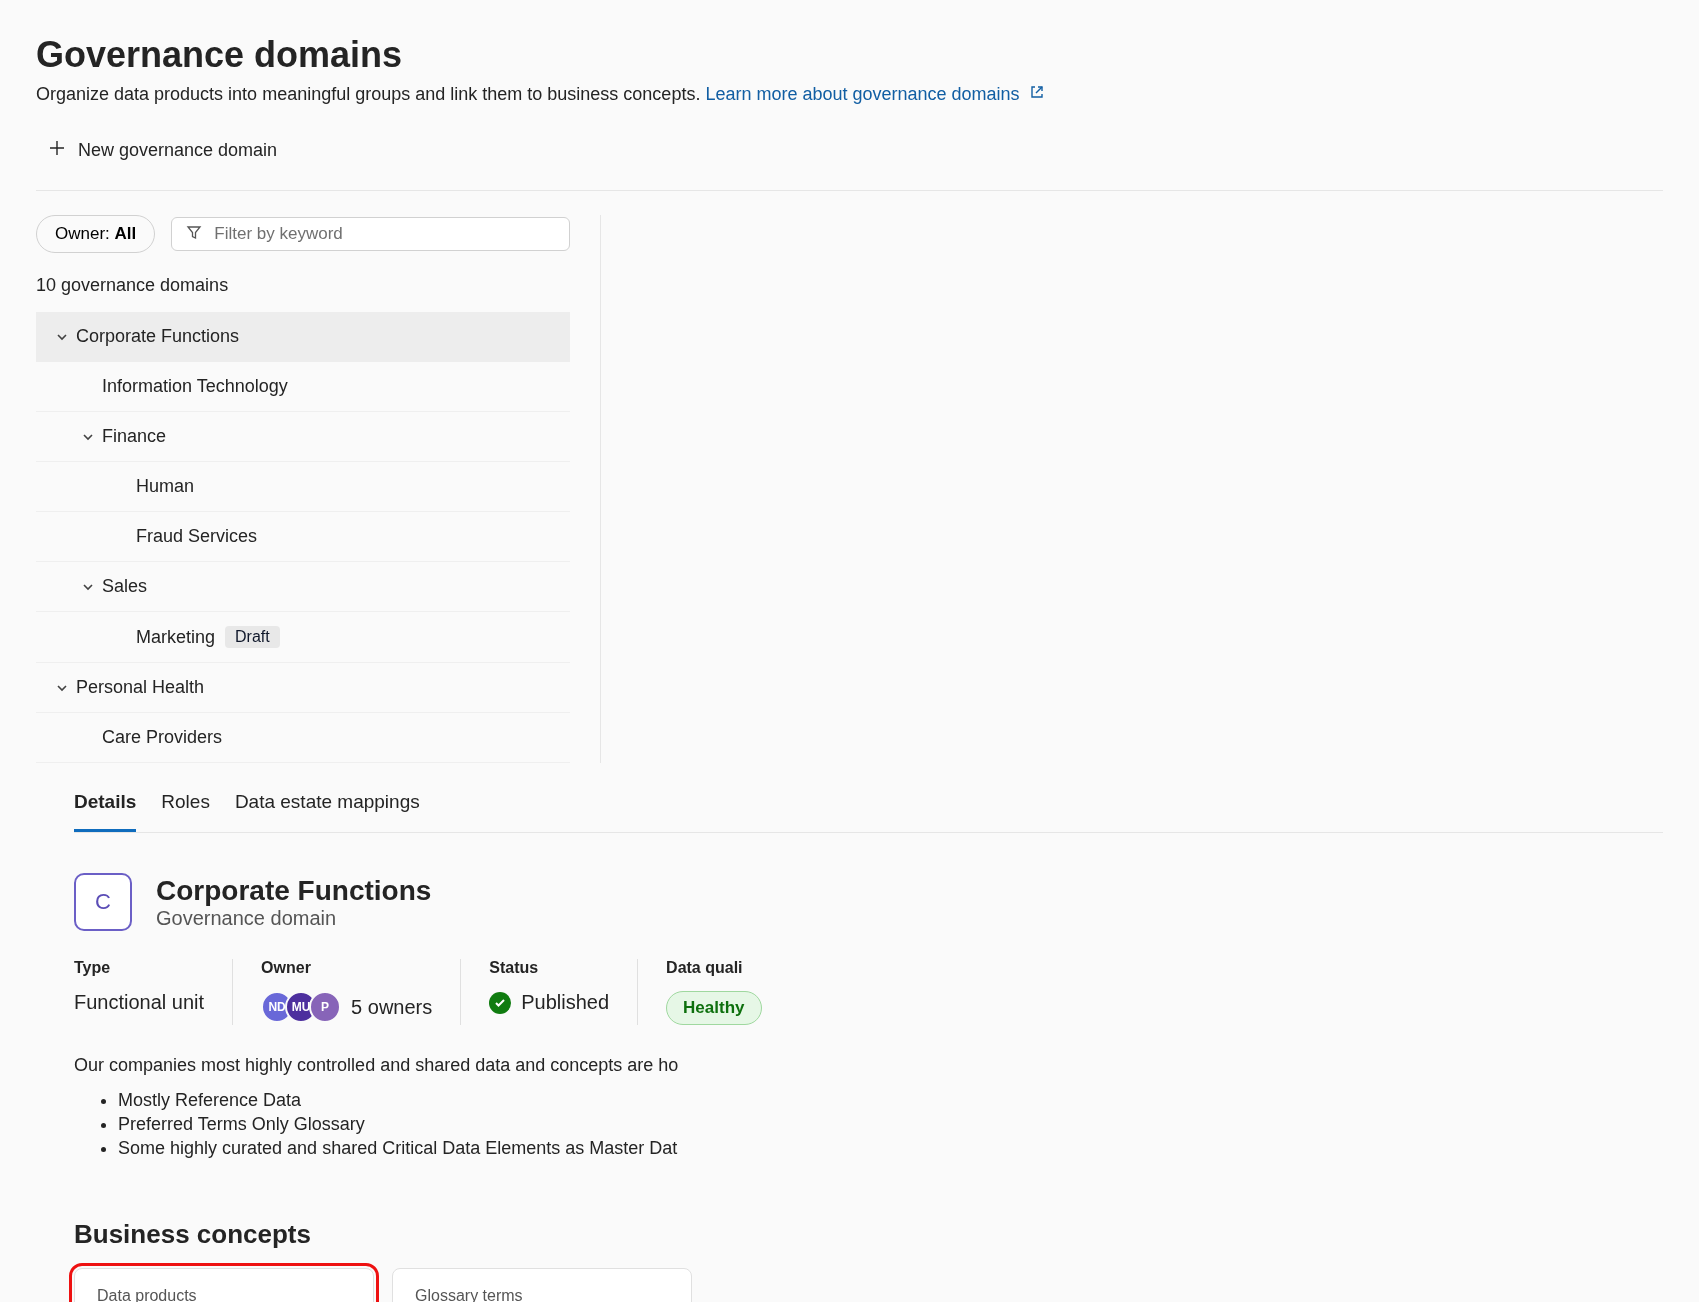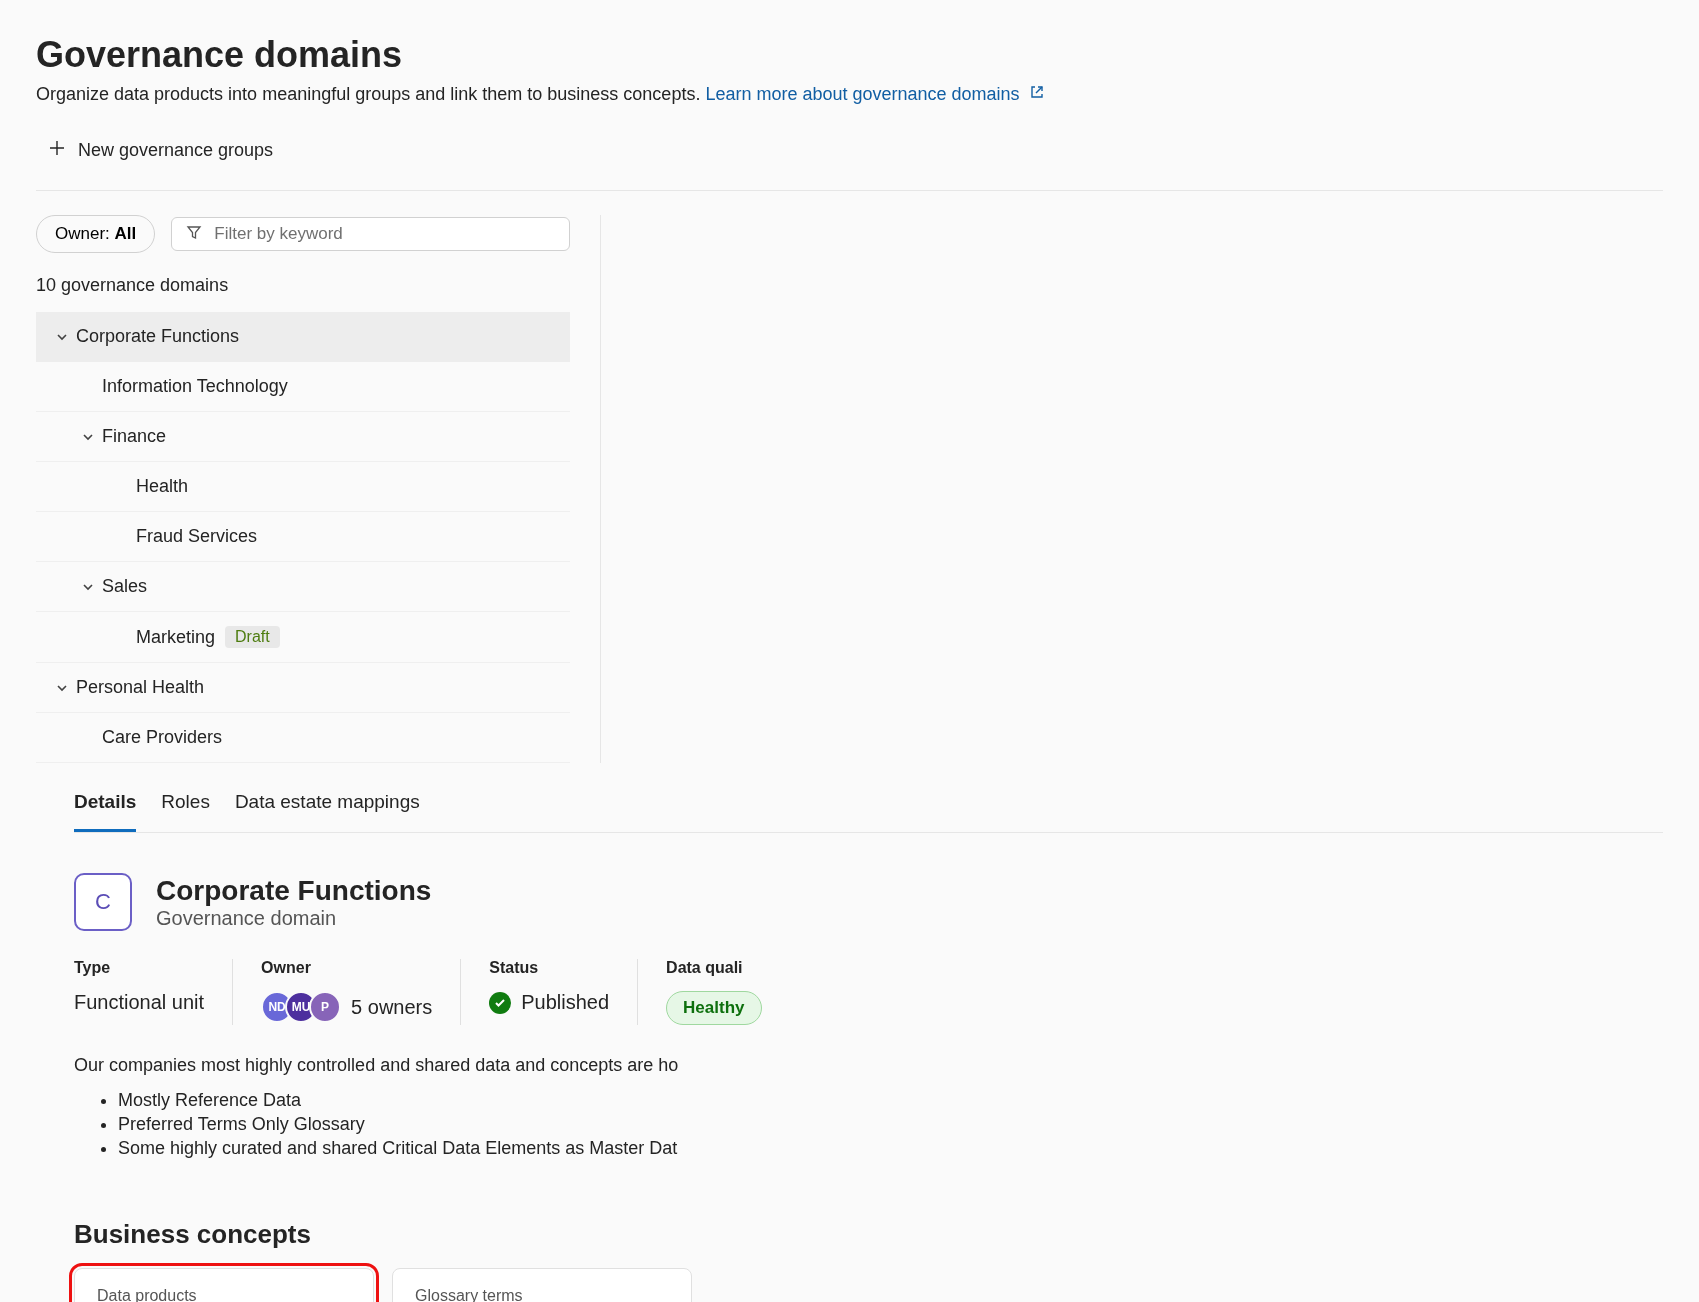--- a/index.html
+++ b/index.html
@@ -56,21 +56,21 @@
     cursor: pointer;
   }
   .tree-row.selected { background: #ededed; border-bottom-color: transparent; }
   .tree-row.lvl-0 { padding-left: 12px; }
   .tree-row.lvl-1 { padding-left: 38px; }
   .tree-row.lvl-2 { padding-left: 72px; }
   .tree-row .chev { display:inline-flex; width:28px; justify-content:center; color:#424242;}
   .tree-row .label { }
   .draft-badge {
     margin-left: 10px; padding: 2px 10px; border-radius: 4px;
-    background: #e8e8e8; color: #4d7c0f; font-size: 16px;
+    background: #e8e8e8; color: #0f172a; font-size: 16px;
   }
 
   
   .tabs { display: flex; gap: 25px; border-bottom: 1px solid #e6e6e6; margin-top: 12px; }
   .tab {
     padding: 16px 0; font-size: 19px; color: #242424; cursor: pointer;
     border-bottom: 3px solid transparent;
   }
   .tab.active { font-weight: 600; border-bottom-color: #0f6cbd; }
 
@@ -148,21 +148,21 @@
       </span>
     </a>
   </div>
 
   <button class="new-domain-btn">
     <span class="plus-icon">
       <svg width="18" height="18" viewBox="0 0 18 18" stroke="#242424" stroke-width="1.4">
           <path d="M9 2v14M2 9h14"></path>
         </svg>
     </span>
-    <span>New governance groups</span>
+    <span>New governance domain</span>
   </button>
 
   <hr class="hr-sep">
 
   <div class="two-col">
 
     <div class="left-col">
       <div class="filter-row">
         <button class="owner-pill">
           <span>Owner:</span> <b>All</b>
@@ -195,21 +195,21 @@
           <div class="tree-row lvl-1">
             <span class="chev">
               <svg width="14" height="14" viewBox="0 0 14 14" fill="none" stroke="#424242" stroke-width="1.6">
                 <path d="M3 5l4 4 4-4"></path>
               </svg>
             </span>
             <span class="label">Finance</span>
           </div>
           <div class="tree-row lvl-2">
             <span class="chev"></span>
-            <span class="label">Health</span>
+            <span class="label">Human</span>
           </div>
           <div class="tree-row lvl-2">
             <span class="chev"></span>
             <span class="label">Fraud Services</span>
           </div>
           <div class="tree-row lvl-1">
             <span class="chev">
               <svg width="14" height="14" viewBox="0 0 14 14" fill="none" stroke="#424242" stroke-width="1.6">
                 <path d="M3 5l4 4 4-4"></path>
               </svg>

